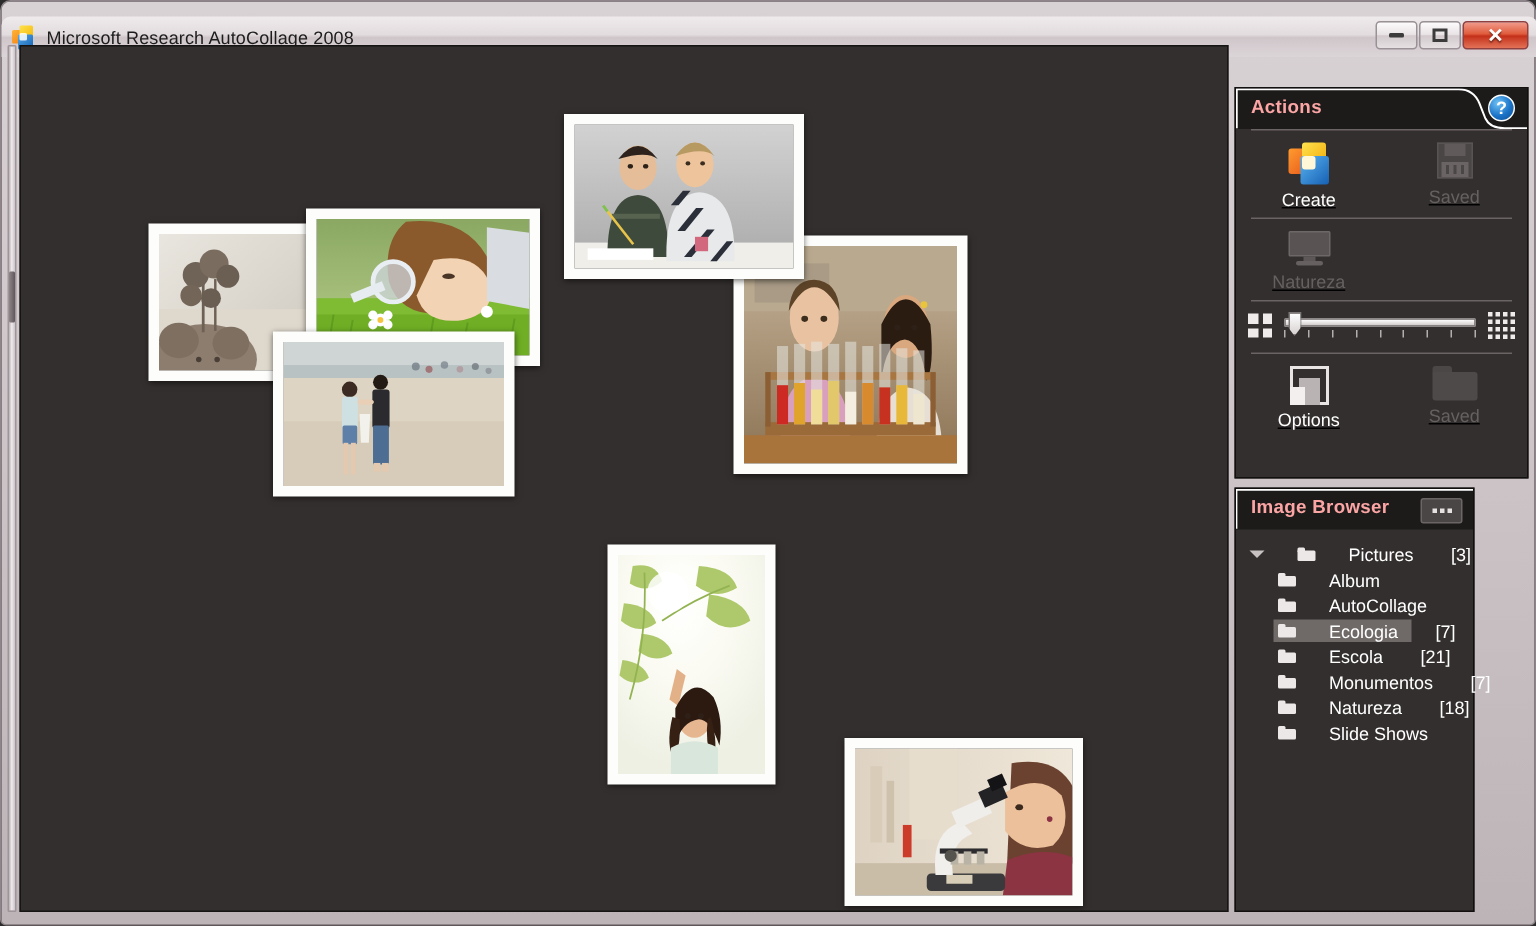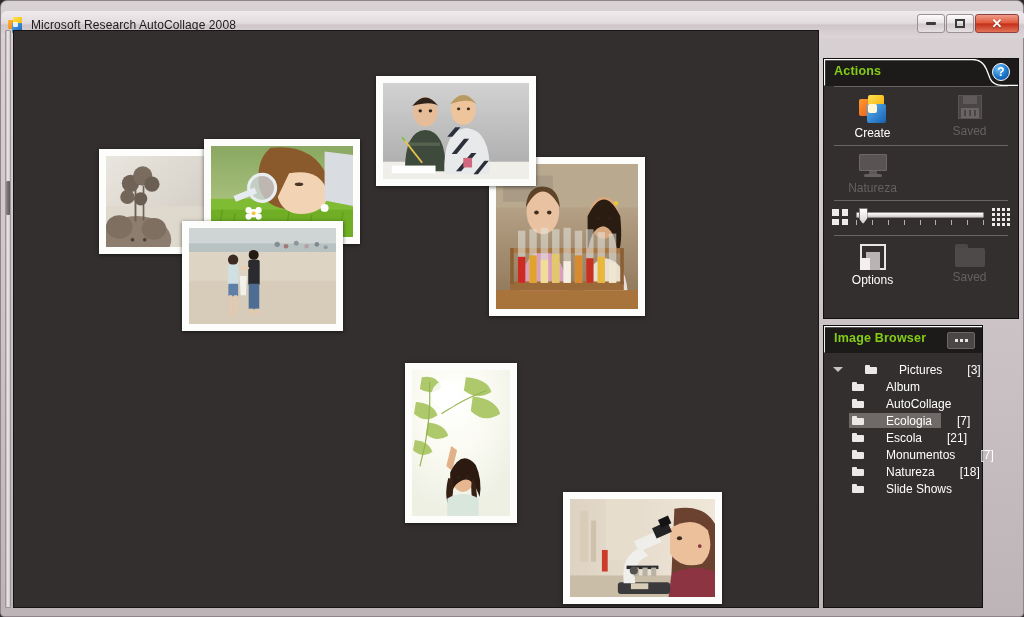--- a/index.html
+++ b/index.html
@@ -138,21 +138,21 @@
   .panel-head {
     position: relative;
     height: 27px;
     background: #1d1b1a;
   }
   .panel-head .tabshape {
     position: absolute; left: 0; top: 0; width: 100%; height: 100%;
   }
   .panel-head .head-label {
     position: absolute; left: 10px; top: 5px;
-    font-size: 12.5px; font-weight: bold; color: #84cc16;
+    font-size: 12.5px; font-weight: bold; color: #fca5a5;
     letter-spacing: .2px;
   }
   .help-icon {
     position: absolute; right: 8px; top: 4px;
     width: 18px; height: 18px; border-radius: 50%;
     background: radial-gradient(circle at 35% 30%, #6fc2f5 0%, #1b74c8 55%, #0c4c92 100%);
     border: 1.5px solid #ffffff;
     box-sizing: border-box;
     color: #fff; font-size: 12px; font-weight: bold;
     display: flex; align-items: center; justify-content: center;
@@ -170,20 +170,21 @@
   .dots-btn i { width: 3px; height: 3px; background: #e6e2e1; display:block; }
 
   
   .sep { height: 1px; background: #6a6563; margin: 0 10px; }
   .act-row { display: flex; }
   .act-cell {
     width: 50%;
     padding: 8px 0 6px 0;
     display: flex; flex-direction: column; align-items: center;
     gap: 4px;
+    text-decoration: underline;
   }
   .act-label { font-size: 12px; color: #ffffff; line-height: 1; }
   .act-cell.disabled .act-label { color: #656160; }
 
   
   .ico-create { width: 28px; height: 28px; position: relative; }
   .ico-create .c { position: absolute; border-radius: 2px; }
   .ico-create .c1 { left:0;  top:4px;  width:17px;height:17px; background:linear-gradient(135deg,#ff9b2e,#e5541b); }
   .ico-create .c2 { left:9px;top:0;    width:16px;height:16px; background:linear-gradient(135deg,#ffe24f,#f0ab08); }
   .ico-create .c3 { left:8px;top:9px;  width:19px;height:19px; background:linear-gradient(135deg,#5ab4f0,#1660b4); }

